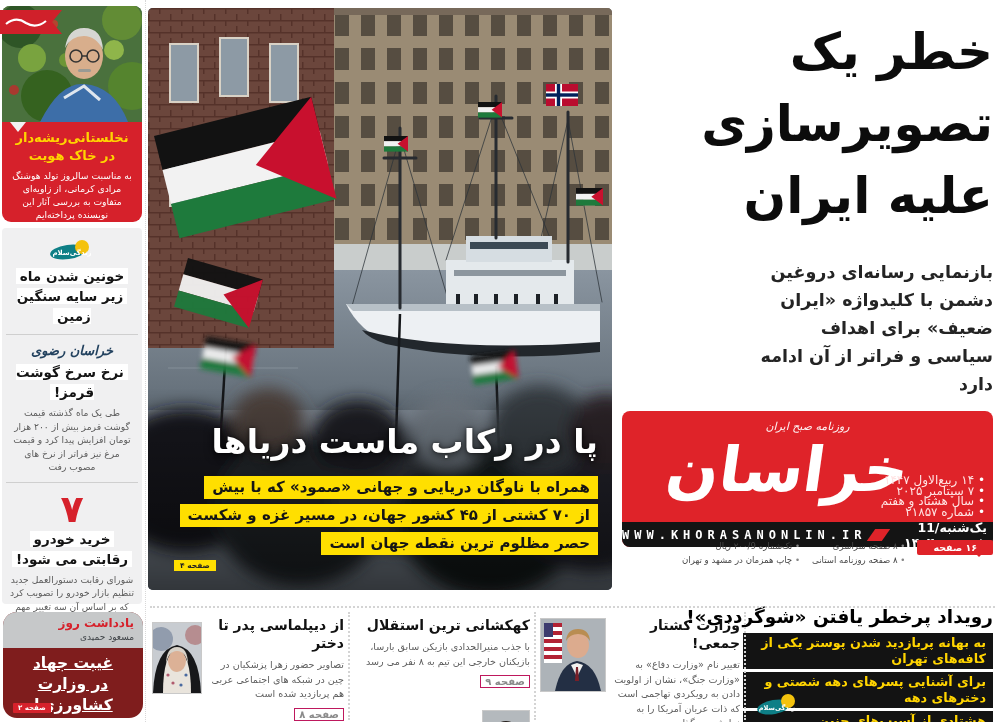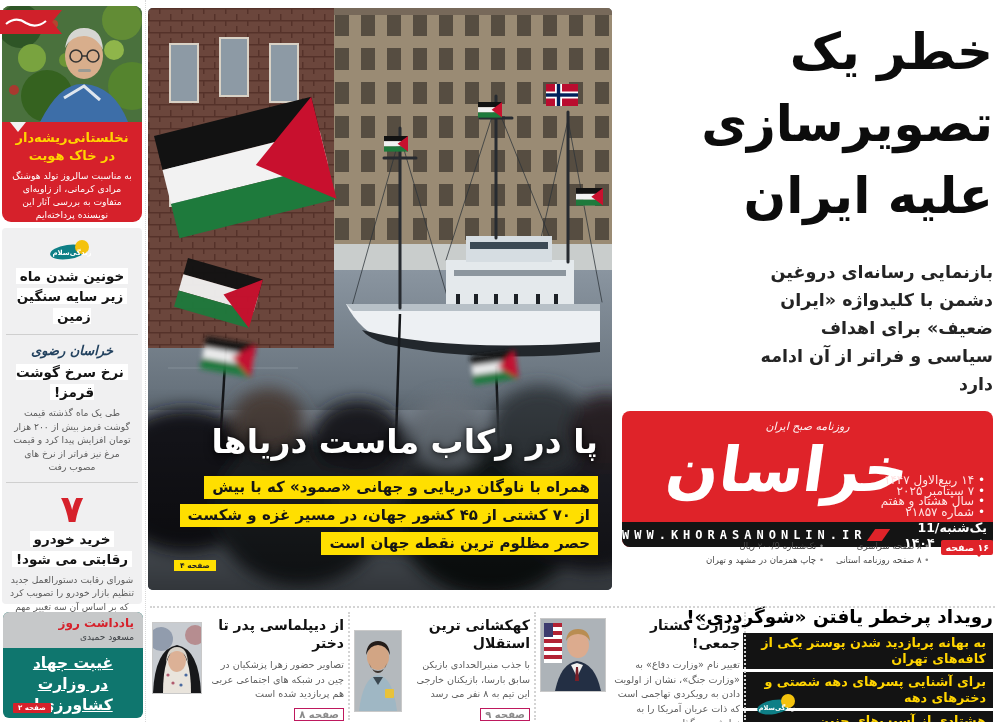--- a/index.html
+++ b/index.html
@@ -24,21 +24,21 @@
   .panel{left:2px;top:228px;width:140px;height:376px;background:#f0f0f1;border-radius:4px;
          box-sizing:border-box;padding:10px 8px 0 8px;}
   .panel hr{border:0;border-top:1px solid #cfcfcf;margin:8px -4px;}
   .brand-logo{display:block;margin:0 auto 4px auto;}
   .p-title{font-size:13.5px;font-weight:bold;line-height:20px;text-align:center;color:#141414;}
   .p-title span.hl{background:#fff;padding:0 4px;}
   .p-body{font-size:9.2px;line-height:13.5px;color:#5b5b5b;text-align:center;margin-top:4px;}
   .brand-text{display:block;text-align:center;color:#23425f;font-weight:bold;font-style:italic;
               font-size:13px;margin-bottom:4px;}
   .big7{text-align:center;color:#d6212b;font-size:38px;font-weight:bold;line-height:36px;margin:2px 0 2px 0;}
-  .note-card{left:3px;top:612px;width:140px;height:106px;border-radius:6px;overflow:hidden;background:#0f766e;}
+  .note-card{left:3px;top:612px;width:140px;height:106px;border-radius:14px;overflow:hidden;background:#7f1d1d;}
   .note-head{background:#c6c8c9;padding:4px 9px 5px 9px;}
   .note-kicker{color:#d6212b;font-weight:bold;font-size:12px;line-height:15px;}
   .note-author{color:#3f4347;font-size:9px;line-height:12px;}
   .note-title{color:#fff;font-weight:bold;font-size:15.5px;line-height:21px;text-align:center;margin-top:5px;text-decoration:underline;}
   .note-badge{position:absolute;left:10px;bottom:5px;background:#d6212b;color:#fff;font-size:7px;
               font-weight:bold;padding:1px 5px;border-radius:1px;}
 
   
   .photo{left:148px;top:8px;width:464px;height:582px;border-radius:5px;overflow:hidden;background:#0f172a;}
   .photo svg.scene{position:absolute;inset:0;width:100%;height:100%;}
@@ -64,21 +64,21 @@
              font-weight:bold;transform:skewX(-8deg);line-height:74px;}
   .mast-meta{position:absolute;right:8px;bottom:30px;text-align:right;color:#ffe3e3;font-size:12px;line-height:10.5px;}
   .mast-meta div::before{content:"• ";color:#fff;}
   .mast-bar{position:absolute;left:0;right:0;bottom:0;height:25px;background:#141414;display:flex;
             align-items:center;direction:ltr;}
   .mast-site{flex:1;text-align:center;color:#fff;font-weight:bold;font-size:12px;letter-spacing:5px;
              font-family:"DejaVu Sans Mono","Liberation Mono",monospace;}
   .mast-swoosh{width:26px;height:12px;background:#df2329;transform:skewX(-35deg);margin:0 4px;}
   .mast-date{direction:rtl;color:#fff;font-weight:bold;font-size:12.5px;padding-left:10px;padding-right:6px;}
   .info-row{right:7px;top:540px;width:371px;display:flex;gap:12px;align-items:flex-start;}
-  .pages-badge{background:#df2329;color:#fff;font-size:9.5px;font-weight:bold;padding:2px 4px;border-radius:2px;position:relative;}
+  .pages-badge{background:#df2329;color:#fff;font-size:9.5px;font-weight:bold;padding:2px 16px;border-radius:2px;position:relative;}
   .pages-badge::after{content:"";position:absolute;right:10px;bottom:-6px;border:4px solid transparent;border-top-color:#df2329;}
   .info-col div{font-size:8.6px;color:#474747;line-height:13.5px;}
   .info-col div::before{content:"• ";color:#888;}
 
   .sugar{right:7px;top:604px;width:250px;text-align:right;}
   .sugar-headline{font-size:18.5px;font-weight:bold;color:#000;white-space:nowrap;line-height:26px;}
   .sugar-dek span{display:inline-block;background:#131313;color:#ffd400;font-weight:bold;font-size:12.8px;
                   line-height:16px;padding:2px 7px;margin-top:3px;}
   .sugar-brand{left:752px;top:692px;}
 
@@ -390,21 +390,21 @@
         <ellipse cx="24" cy="38" rx="9" ry="11" fill="#dcb196"></ellipse>
         <path d="M13,42 Q13,24 24,24 Q35,24 35,42 Q33,28 24,28 Q15,28 13,42 Z" fill="#d8d2c8"></path>
         <circle cx="15" cy="52" r="1.6" fill="#b05a6e"></circle>
           <circle cx="33" cy="52" r="1.6" fill="#4a6aa0"></circle>
         <circle cx="20" cy="60" r="1.6" fill="#b05a6e"></circle>
           <circle cx="28" cy="62" r="1.6" fill="#4a6aa0"></circle>
       </svg>
     </div>
   </div>
 
-  <div class="abs teaser" style="left:354px;width:176px;">
+  <div class="abs teaser" style="left:354px;width:176px;flex-direction:column;">
     <div class="t-txt">
       <div class="t-title">کهکشانی ترین استقلال</div>
       <div class="t-body">با جذب منیرالحدادی بازیکن سابق بارسا، بازیکنان خارجی این تیم به ۸ نفر می رسد</div>
       <span class="t-badge">صفحه ۹</span>
     </div>
     <div class="t-photo" style="width:46px;height:80px;margin-top:14px;">
       <svg viewBox="0 0 46 80" preserveAspectRatio="none">
         <rect width="46" height="80" fill="#b4b9bd"></rect>
         <path d="M4,80 Q8,46 23,44 Q38,46 42,80 Z" fill="#9fb7c4"></path>
         <path d="M18,46 L23,54 L28,46" fill="#3a4750"></path>

